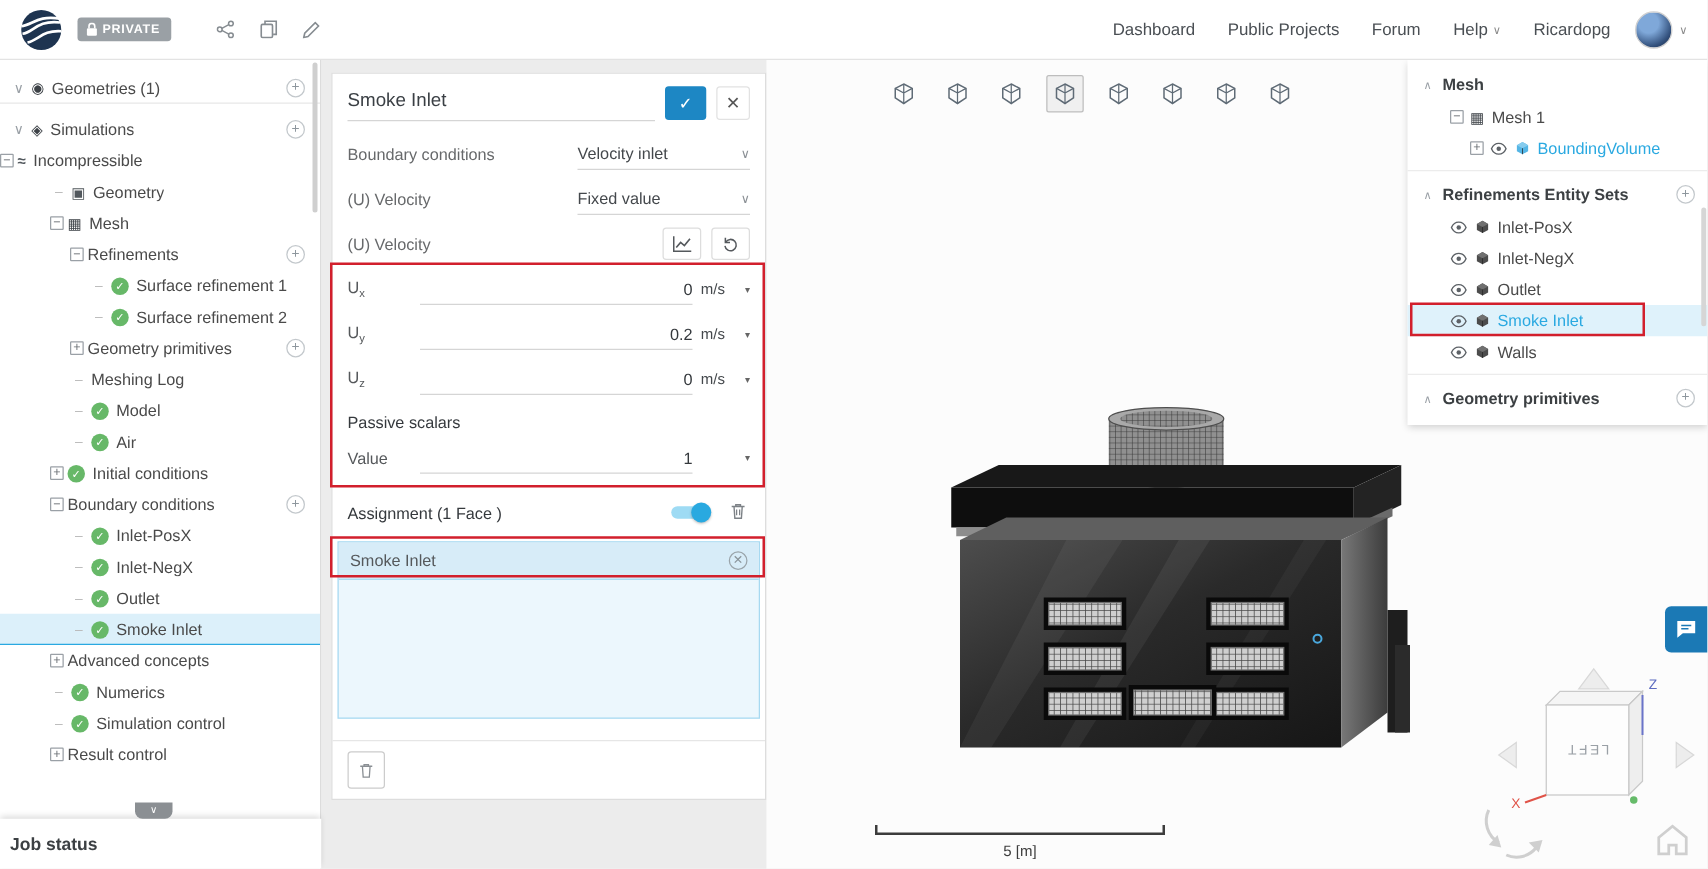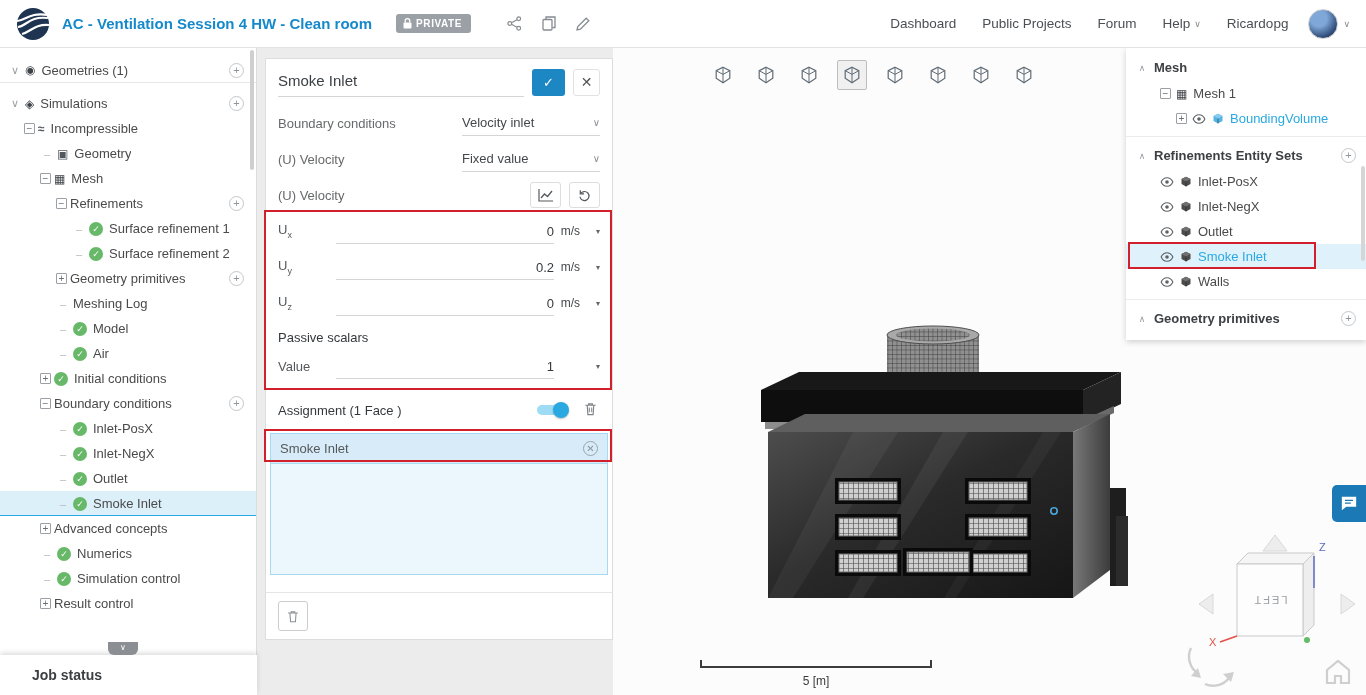--- a/index.html
+++ b/index.html
@@ -49,21 +49,21 @@
      font-size:9px; align-items:center; justify-content:center; margin-right:6px; }
   .ticon.icon-check::before { content:"✓"; }
   .tlabel { overflow:hidden; text-overflow:ellipsis; }
   .rowplus { display:none; margin-left:auto; margin-right:12px; width:15px; height:15px; border:1px solid #c3c8cc;
      border-radius:50%; color:#8d969d; font-size:11px; line-height:12px; text-align:center; flex:none; }
   .rowplus.show { display:block; }
   .rowplus::before { content:"+"; }
   .lscroll { position:absolute; right:2px; top:2px; width:4px; height:120px; background:#cfcfcf; border-radius:2px; }
 
   .jobstatus { position:absolute; left:0; bottom:0; width:257px; height:40px; background:#fff;
-     box-shadow:0 -2px 5px rgba(0,0,0,.14); display:flex; align-items:center; padding:0 32px; z-index:12; }
+     box-shadow:0 -2px 5px rgba(0,0,0,.14); display:flex; align-items:center; padding:0 8px; z-index:12; }
   .jobstatus span { font-size:14px; font-weight:700; color:#3c4043; }
   .collapse-tab { position:absolute; left:108px; bottom:40px; width:30px; height:13px; background:#8b8f93;
      border-radius:0 0 6px 6px; color:#fff; font-size:8px; text-align:center; line-height:11px; z-index:13; cursor:pointer; }
 
   
   .midcol { position:absolute; left:257px; top:48px; width:356px; bottom:0; background:#ececec; z-index:5; }
   .panelcard { position:absolute; left:8px; top:10px; width:348px; height:582px; background:#fff;
      border:1px solid #ddd; display:flex; flex-direction:column; }
   .phead { height:46px; display:flex; align-items:center; padding:0 12px; gap:8px; flex:none; }
   .ptitle { flex:1; font-size:15px; color:#3a3f44; border-bottom:1px solid #d5d5d5; height:30px; line-height:28px; }
@@ -154,21 +154,20 @@
 </head>
 <body>
 
 <div id="app">
 
   <header class="topbar">
     <svg class="logo" viewBox="0 0 34 34">
       <circle cx="17" cy="17" r="16" fill="#1e3450"></circle>
       <path d="M2 20c9-1 11-11 30-9M1 14c9-1 13-9 31-6M6 27c9-2 12-10 27-9" stroke="#fff" stroke-width="2.2" fill="none"></path>
     </svg>
-    <div class="proj-title">AC - Ventilation Session 4 HW - Clean room</div>
     <div class="badge-private">
       <svg width="9" height="11" viewBox="0 0 9 11">
           <rect x="0.5" y="4.5" width="8" height="6" rx="1" fill="#fff"></rect>
           <path d="M2.2 4.5V3a2.3 2.3 0 0 1 4.6 0v1.5" fill="none" stroke="#fff" stroke-width="1.3"></path>
         </svg>
       <span>PRIVATE</span>
     </div>
     <div class="tb-icons">
       <span class="tb-icon">
         <svg width="15" height="15" viewBox="0 0 16 16">
@@ -233,21 +232,21 @@
           <span class="rowplus show"></span>
         </div>
 
         <div class="trow" style="padding-left: 8px;">
           <span class="exp exp-chevron"></span>
           <span class="ticon icon-flask"></span>
           <span class="tlabel">Simulations</span>
           <span class="rowplus show"></span>
         </div>
 
-        <div class="trow" style="padding-left: 24px;">
+        <div class="trow" style="">
           <span class="exp exp-minus"></span>
           <span class="ticon icon-incompressible"></span>
           <span class="tlabel">Incompressible</span>
 
         </div>
 
         <div class="trow" style="padding-left: 40px;">
           <span class="exp exp-dash"></span>
           <span class="ticon icon-geom"></span>
           <span class="tlabel">Geometry</span>

